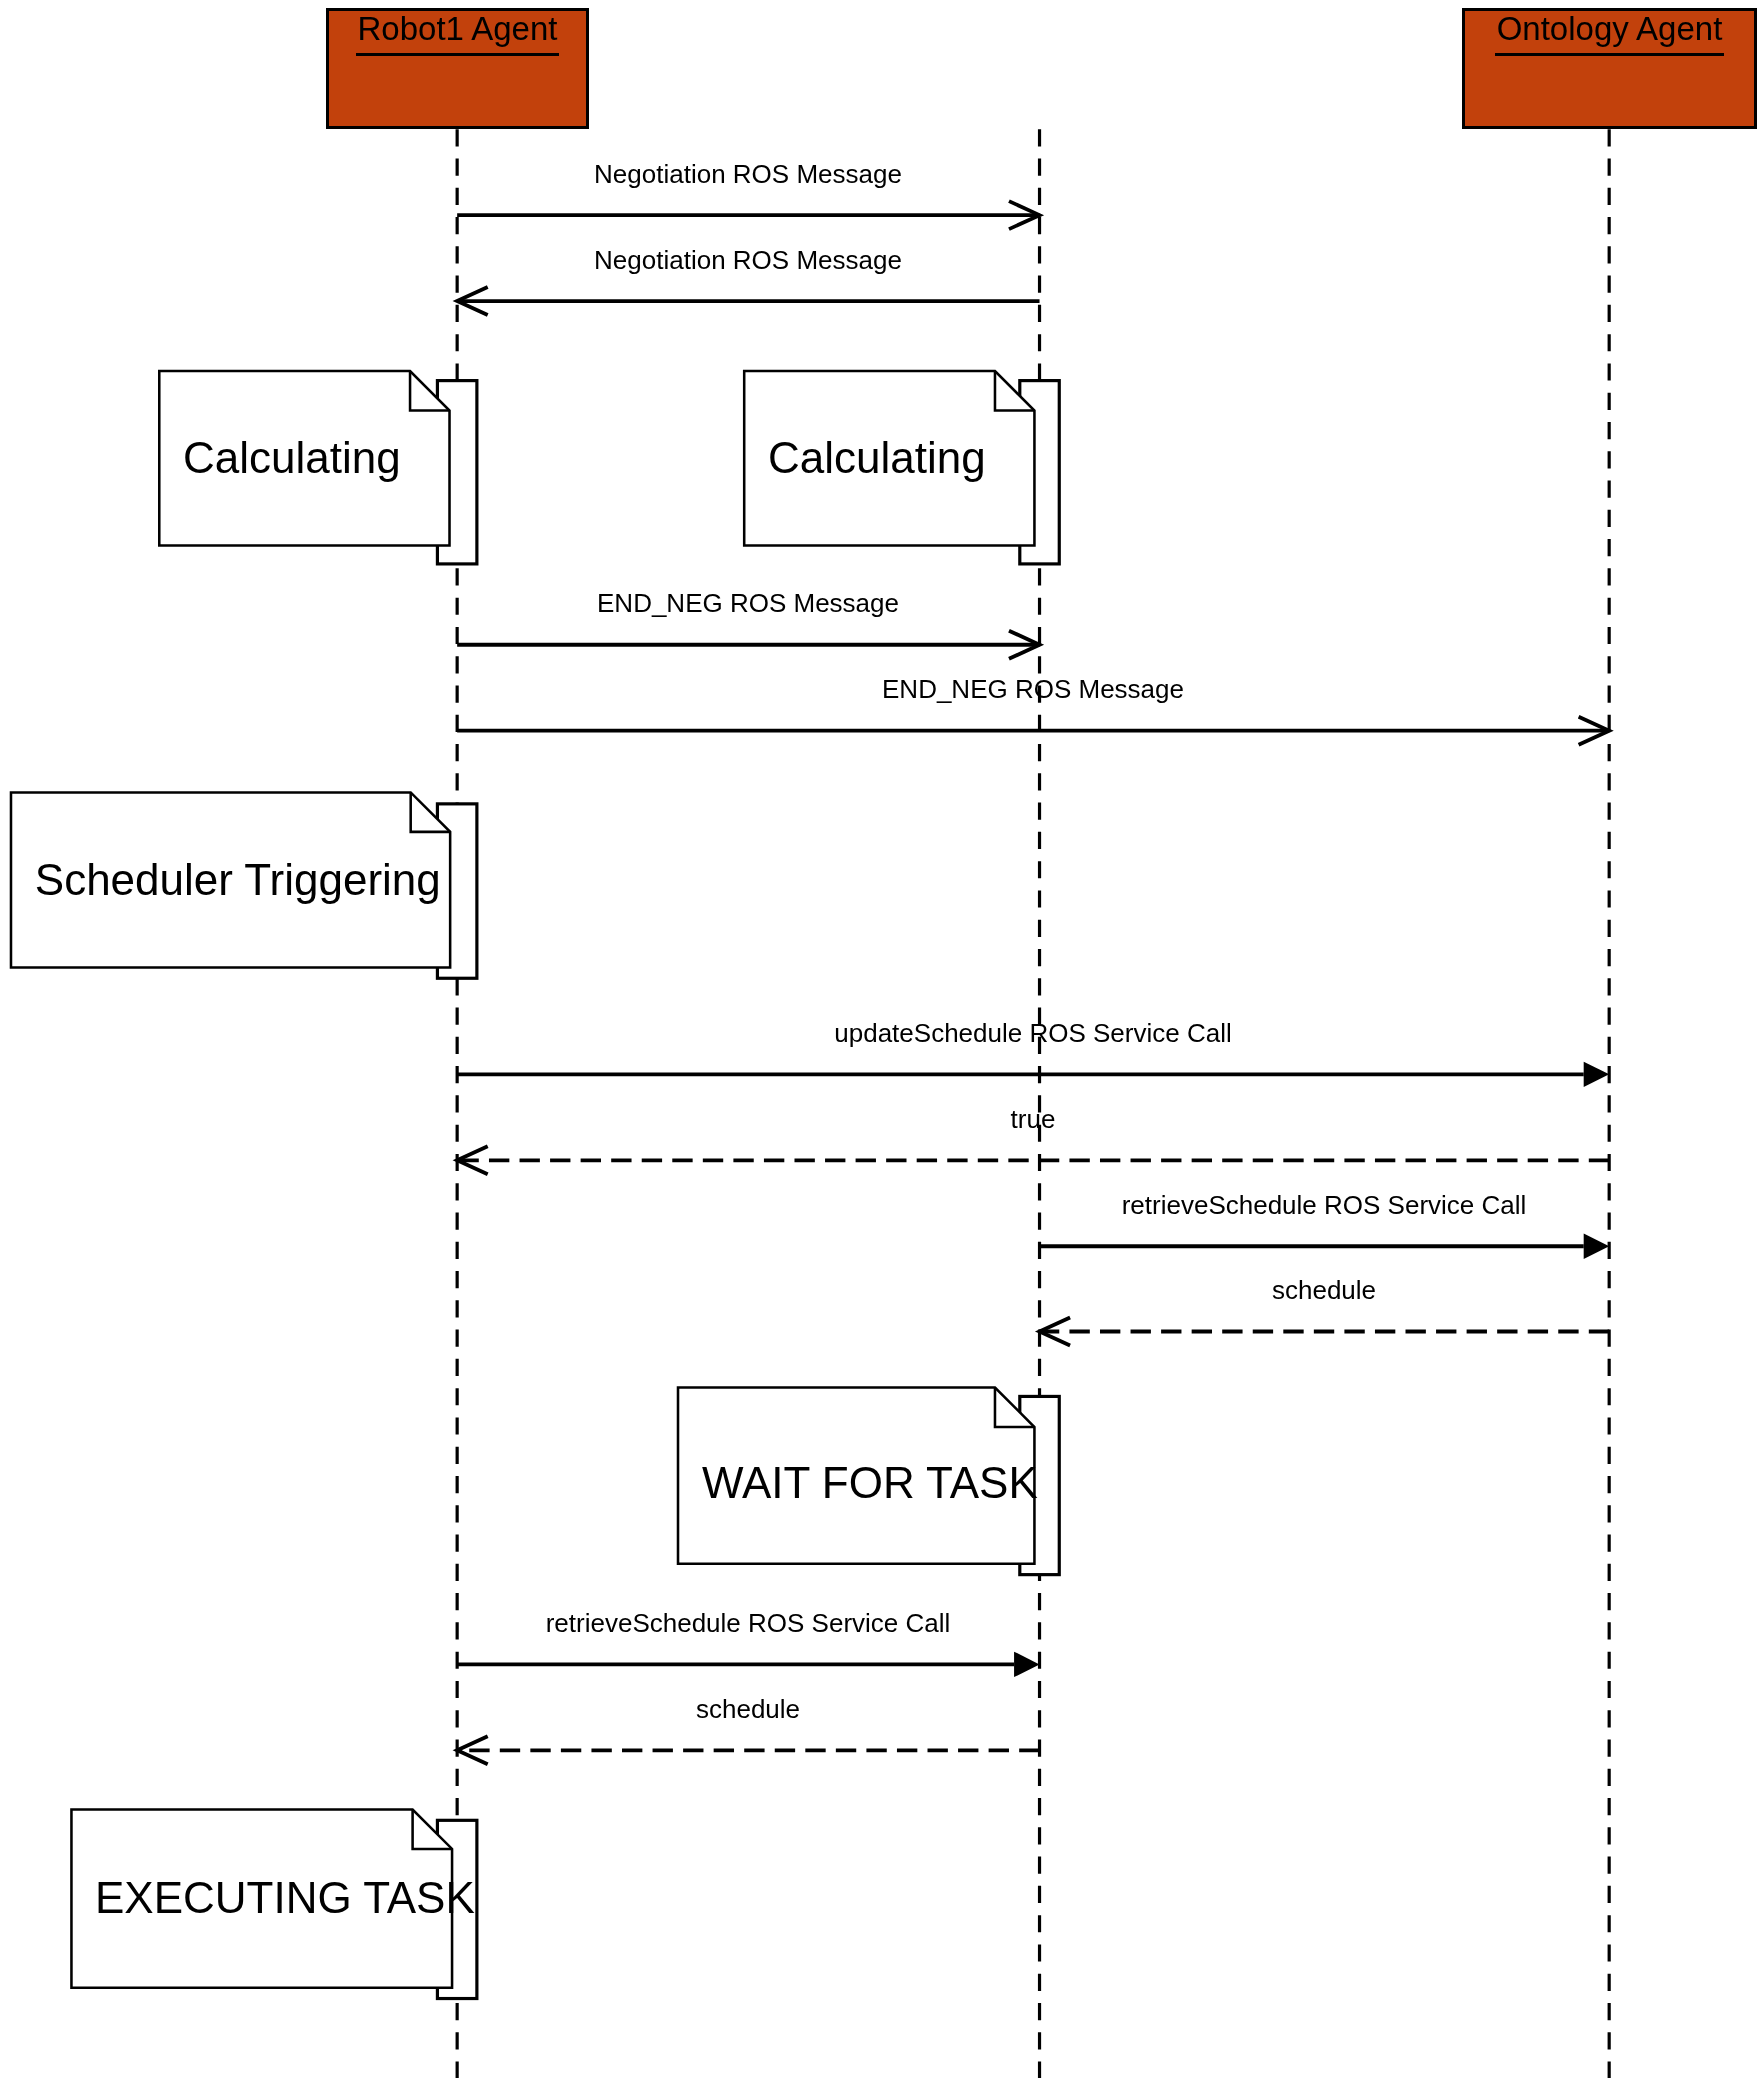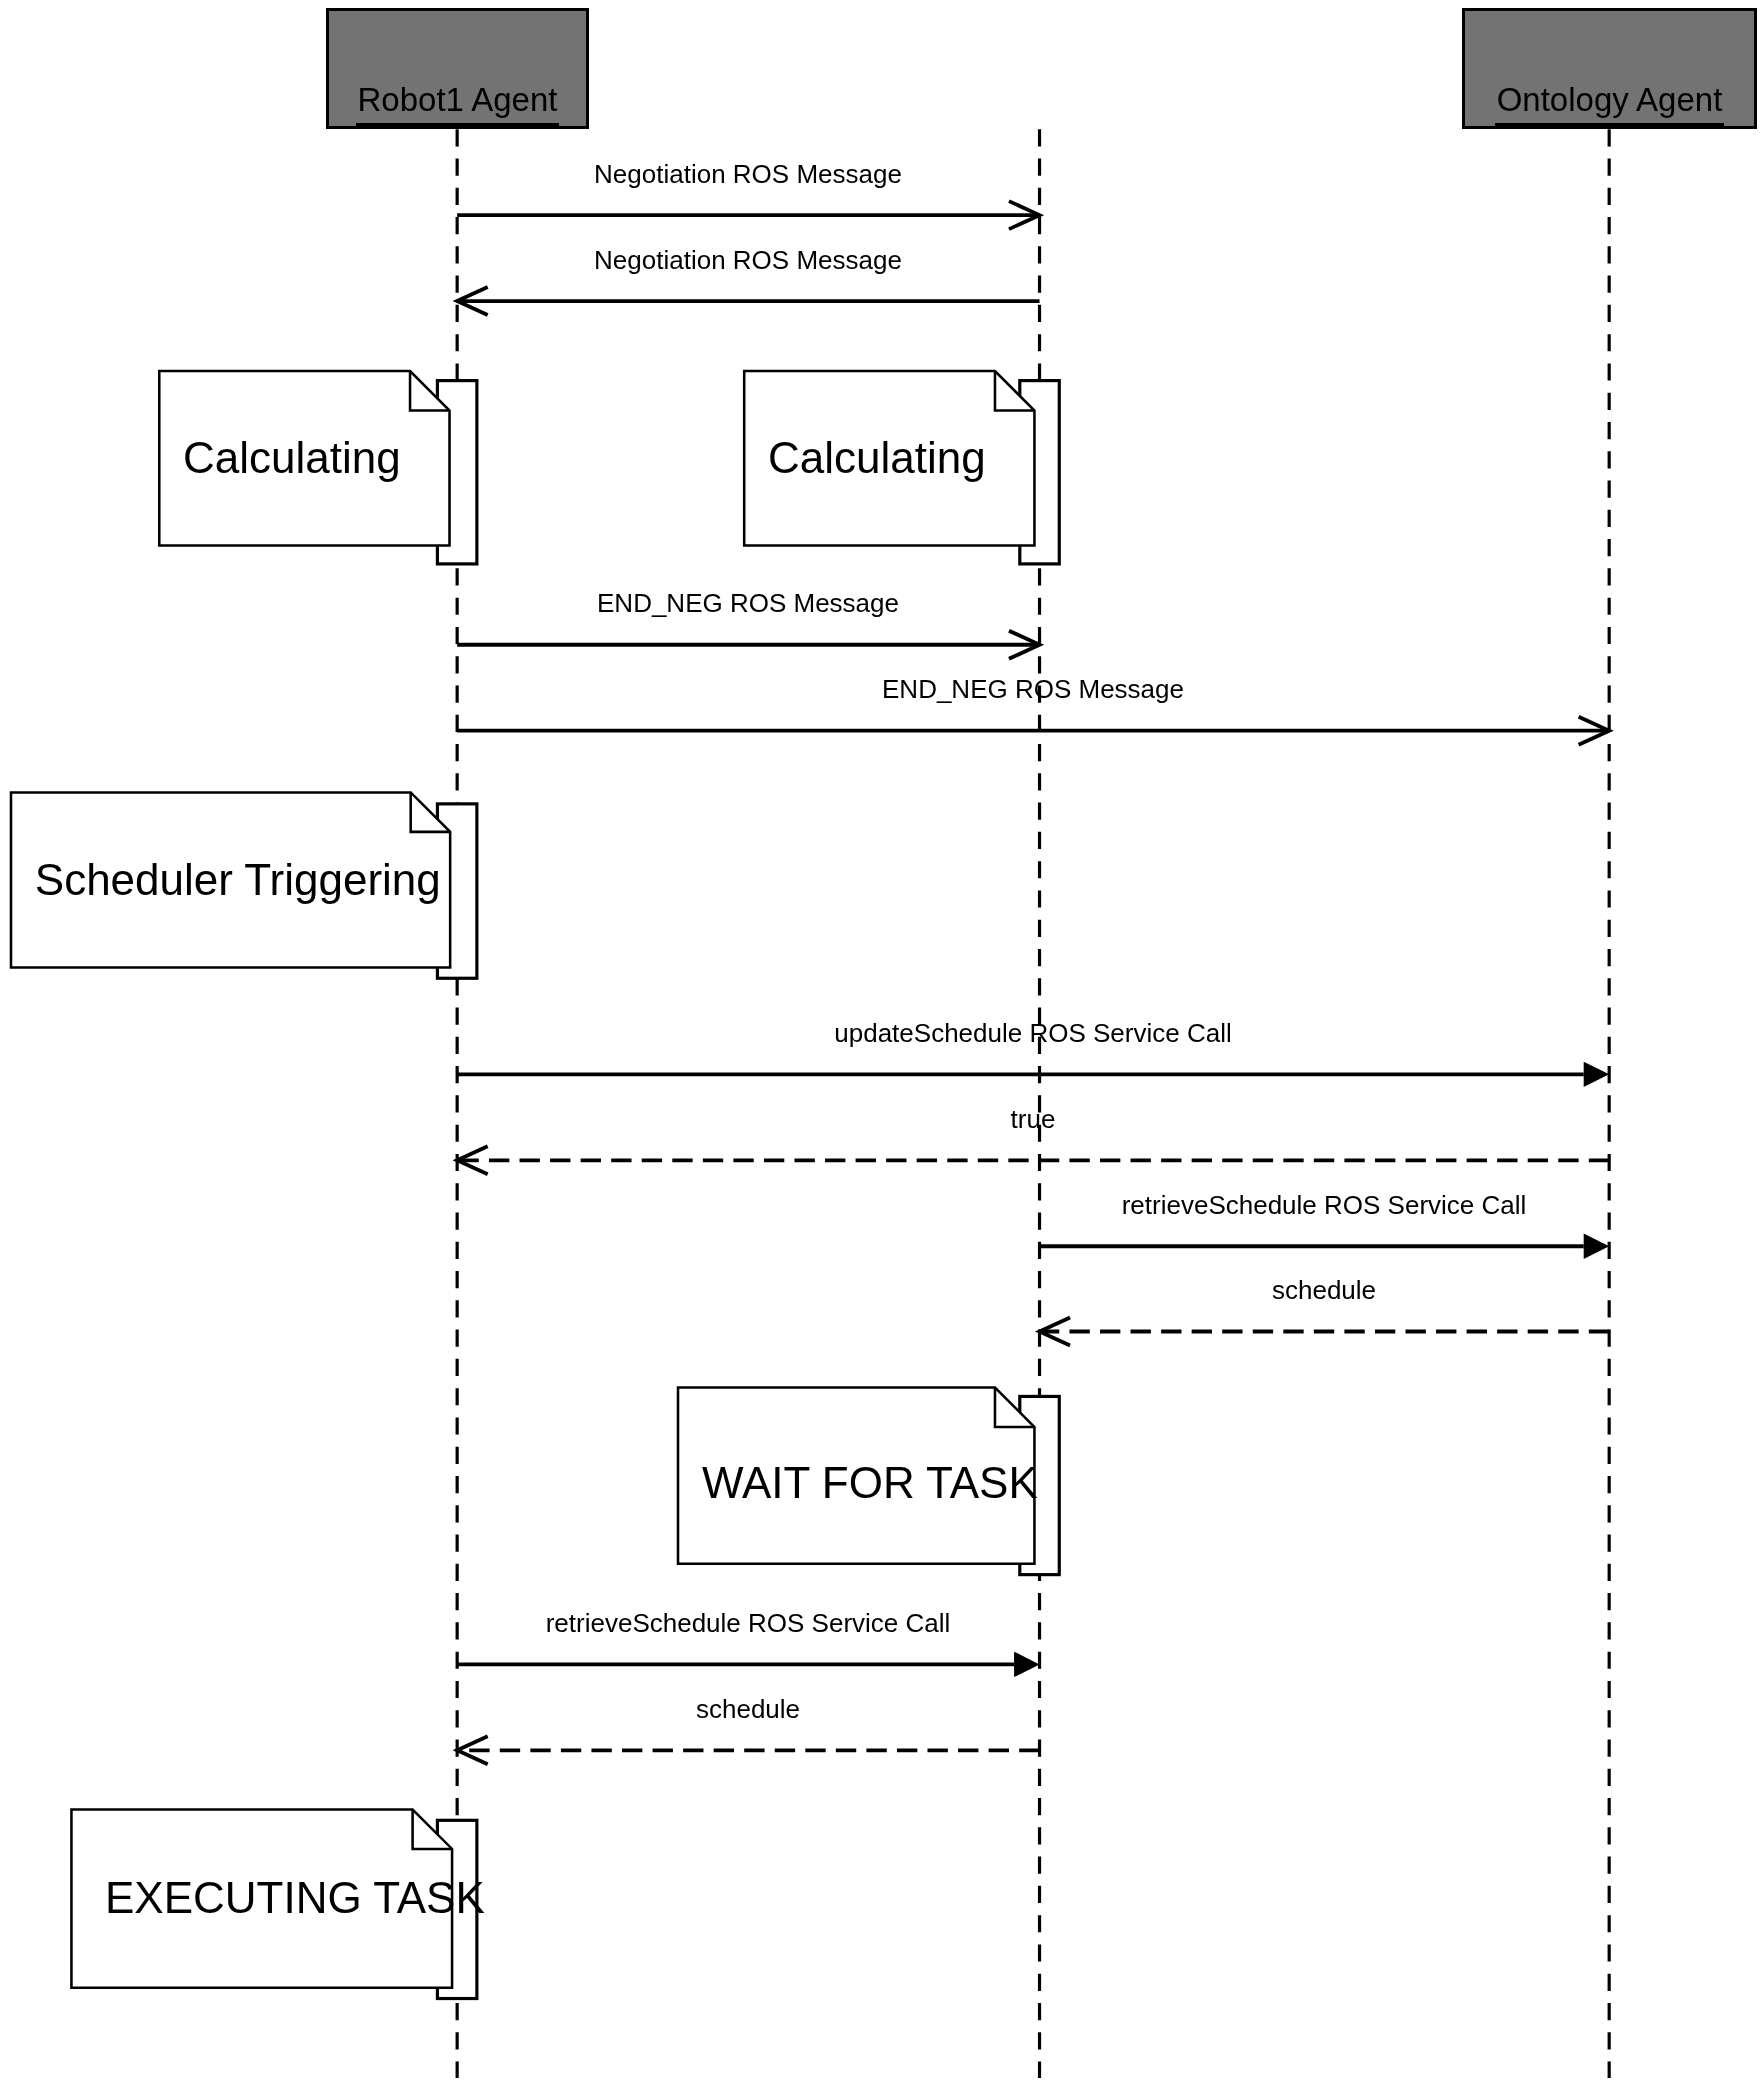--- a/index.html
+++ b/index.html
@@ -9,22 +9,22 @@
     background:#ffffff;
     font-family:"Liberation Sans", sans-serif;
     color:#000;
     overflow:hidden;
   }
   .diagram svg{position:absolute;left:0;top:0;}
   .actor-box{
     position:absolute;
     box-sizing:border-box;
     border:3.8px solid #000;
-    background:#737373;
-    display:flex;align-items:flex-end;justify-content:center;
+    background:#c2410c;
+    display:flex;align-items:flex-start;justify-content:center;
   }
   .actor-label{
     font-size:33px;
     line-height:1.1;
     border-bottom:3.2px solid #000;
     padding:0 1.3px 5.1px 1.3px;
     white-space:nowrap;
   }
   .msg-label{
     position:absolute;
@@ -101,21 +101,21 @@
     </div>
     <div class="note-label" style="left: 744px; top: 371px; width: 290px; height: 174px;">
       <span>Calculating</span>
     </div>
     <div class="note-label" style="left: 10.8px; top: 792px; width: 397px; height: 175px;">
       <span>Scheduler Triggering</span>
     </div>
     <div class="note-label" style="left: 678px; top: 1387px; width: 356px; height: 191px;">
       <span>WAIT FOR TASK</span>
     </div>
-    <div class="note-label" style="left: 71px; top: 1809px; width: 328px; height: 178px; margin-left: 10px;">
+    <div class="note-label" style="left: 71px; top: 1809px; width: 328px; height: 178px;">
       <span>EXECUTING TASK</span>
     </div>
     <div class="actor-box" style="left: 326px; top: 8.3px; width: 263px; height: 121px;">
       <span class="actor-label">Robot1 Agent</span>
     </div>
     <div class="actor-box" style="left: 1462px; top: 8.3px; width: 295px; height: 121px;">
       <span class="actor-label">Ontology Agent</span>
     </div>
   </div>
 

